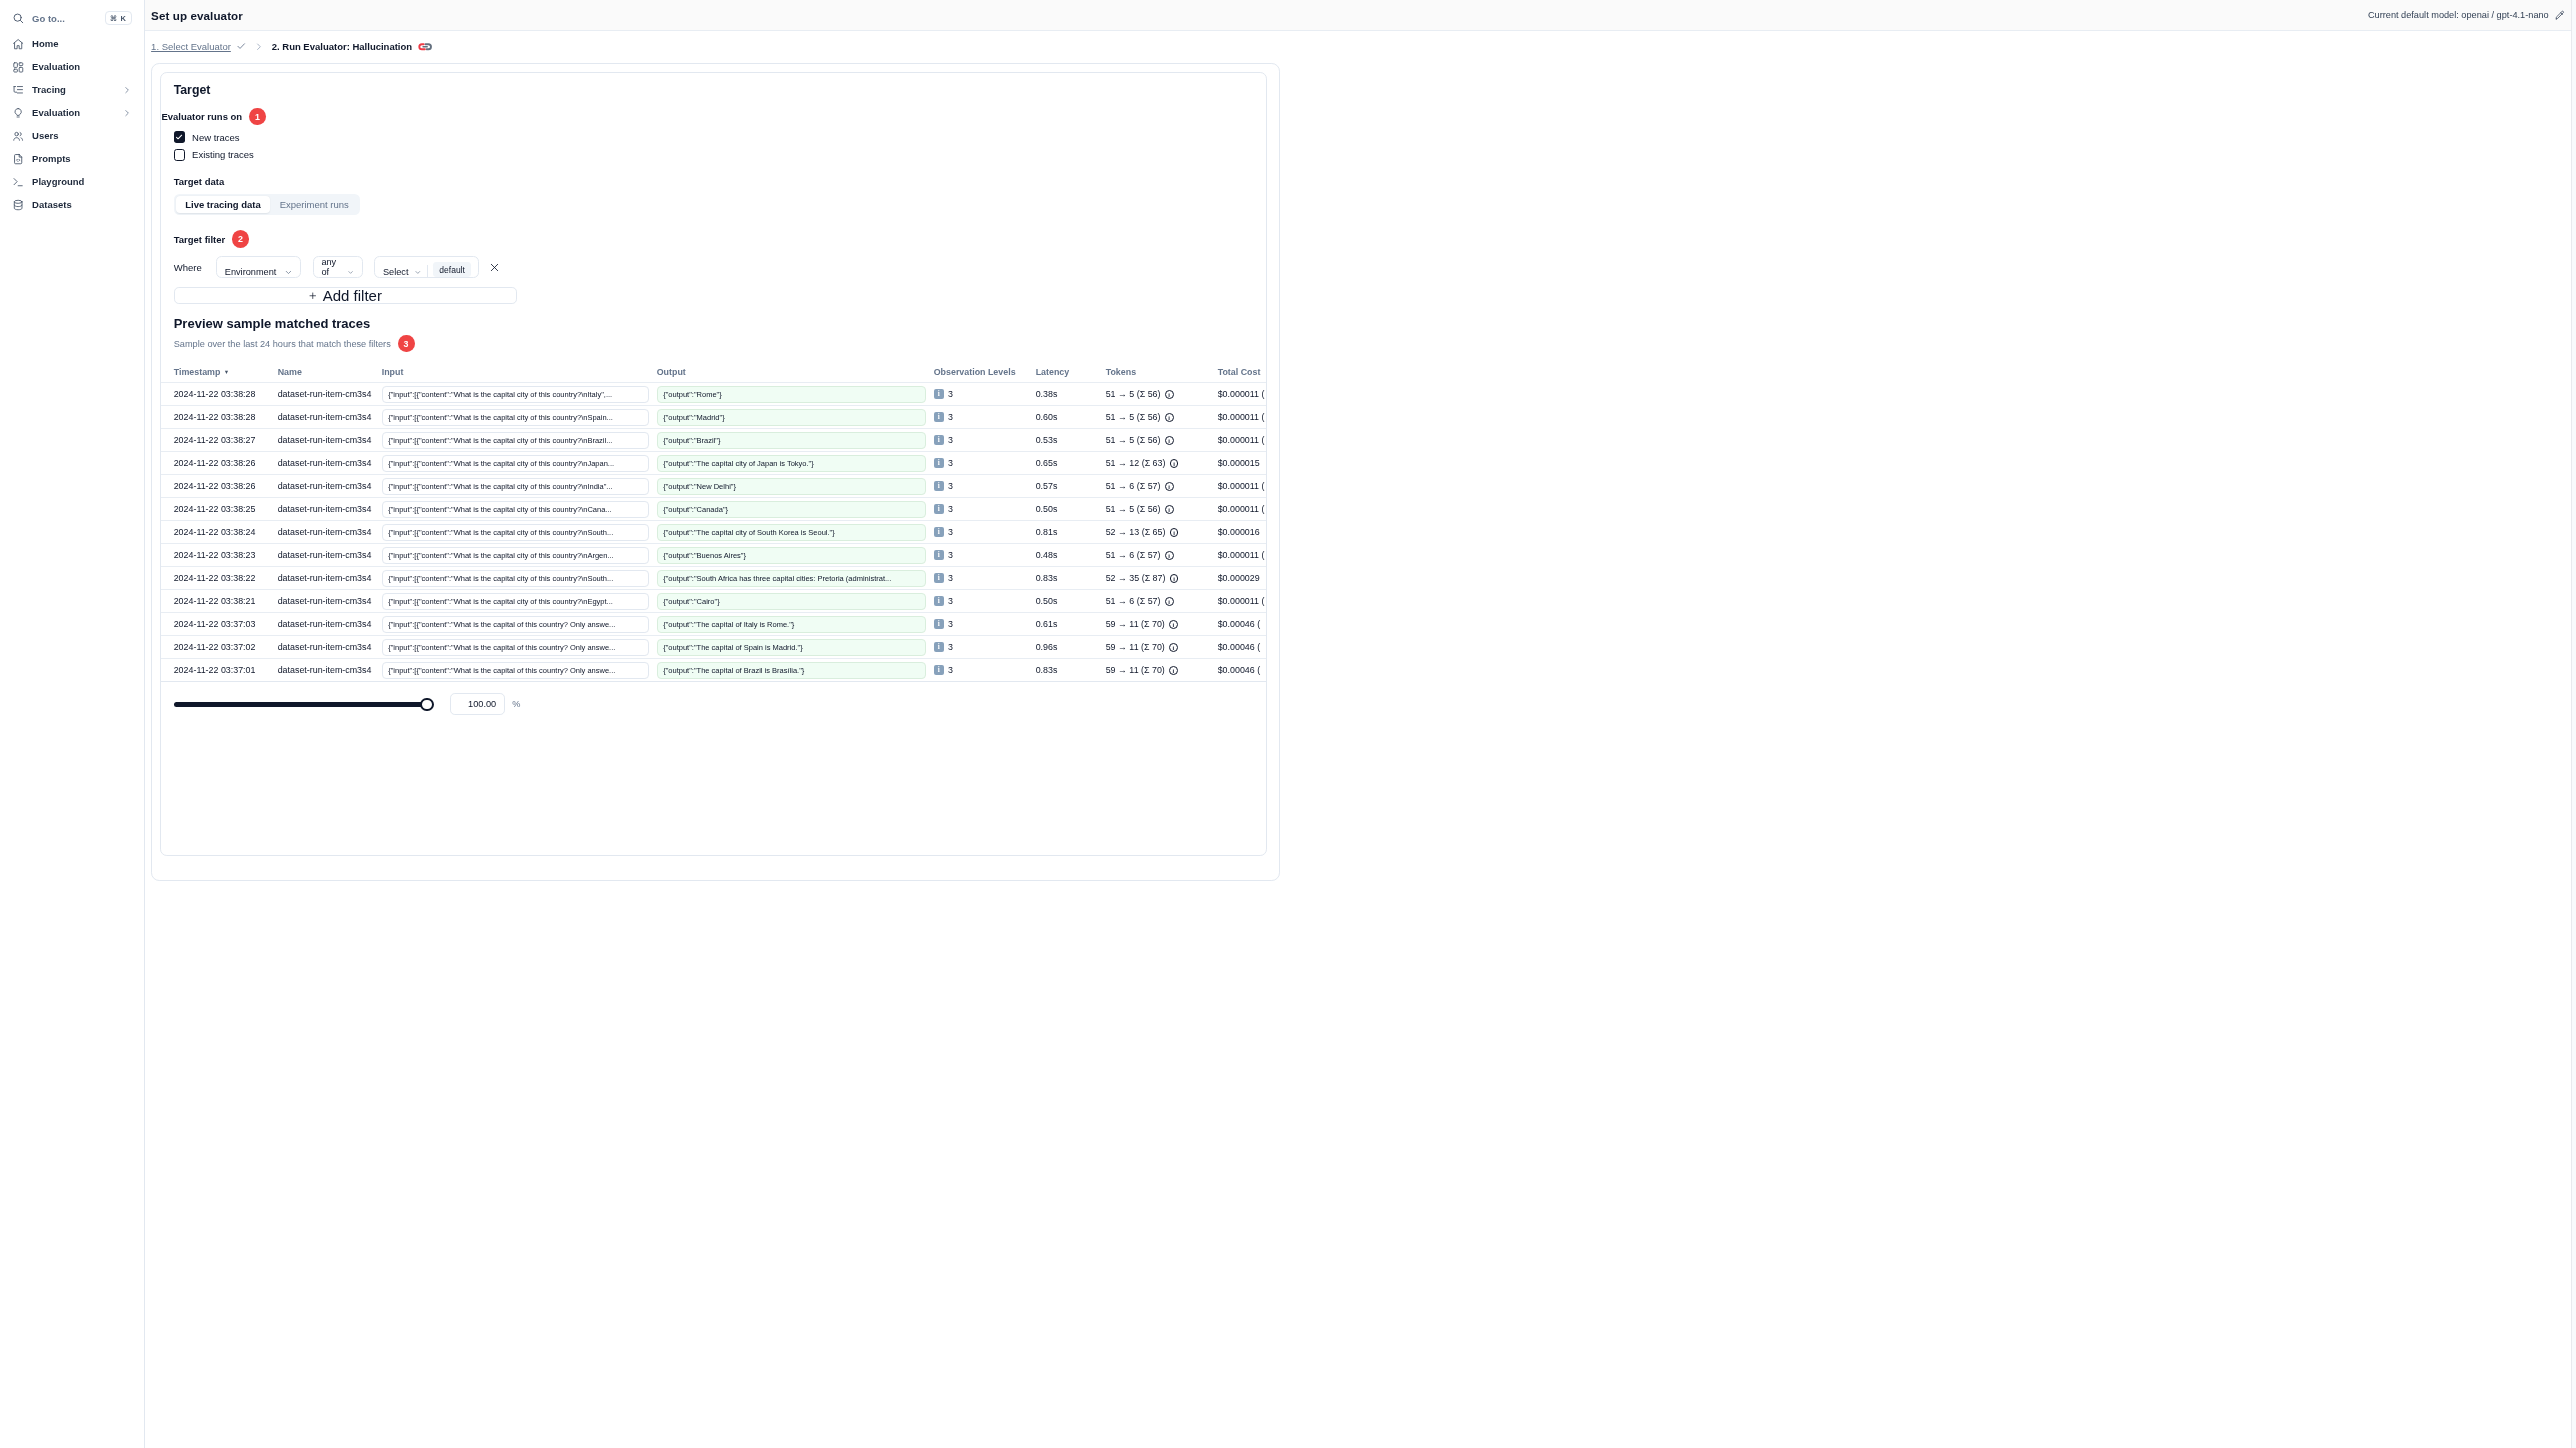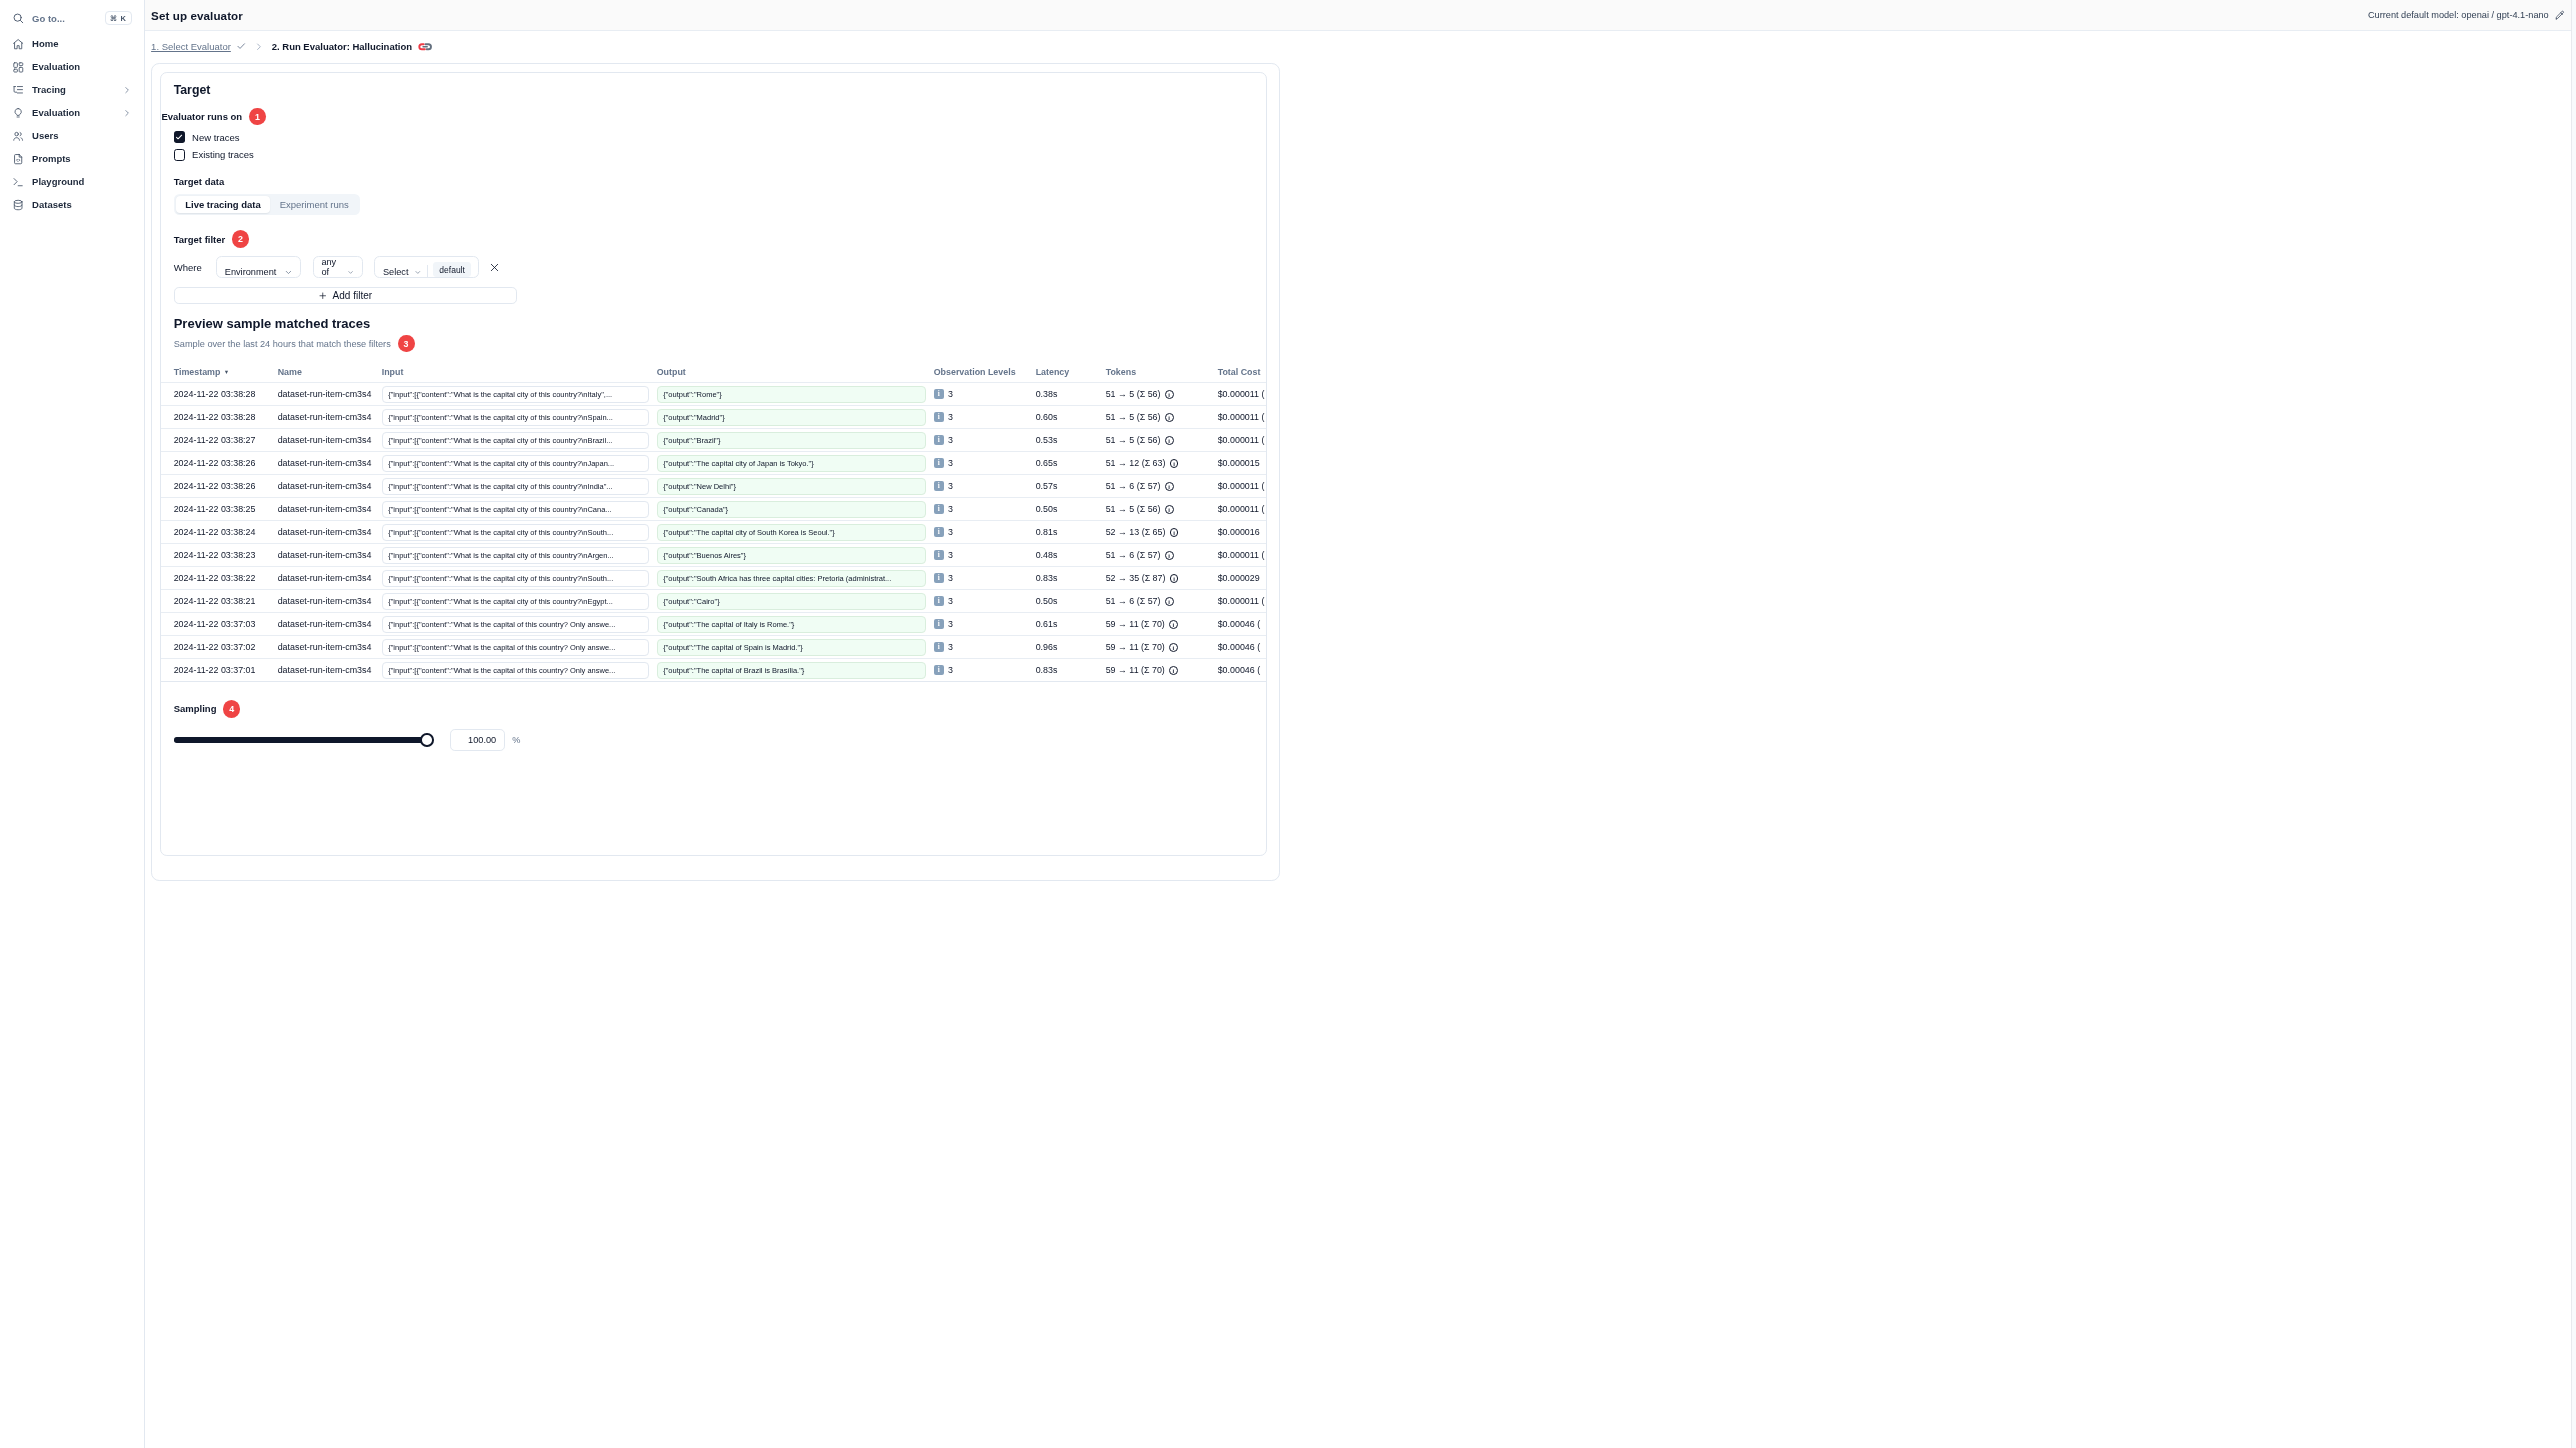--- a/index.html
+++ b/index.html
@@ -52,21 +52,21 @@
   .seg .tab{font-size:9.5px;padding:3.4px 9.5px;border-radius:4.1px;color:var(--muted);cursor:pointer;white-space:nowrap;}
   .seg .tab.on{background:#fff;color:var(--text);font-weight:600;box-shadow:0 0.7px 1.4px rgba(15,23,42,.08);}
 
   .filter-row{display:flex;align-items:center;margin:8.2px 0 0 12.3px;gap:11.6px;}
   .flabel{font-size:9.5px;color:var(--text);width:31px;}
   .sel{height:22px;border:0.7px solid var(--border);border-radius:5.5px;background:#fff;display:flex;align-items:flex-end;gap:5.5px;padding:0 7.5px;font-size:9.2px;cursor:pointer;}
   .sel .chip{background:var(--chip);border-radius:3.4px;padding:2.7px 6.1px;font-size:8.5px;}
   .sel .vdiv{width:0.7px;height:12.3px;background:var(--border);}
   .xbtn{margin-left:-2px;cursor:pointer;display:flex;align-items:center;}
 
-  .add-filter{margin:8.9px 0 0 12.3px;width:343px;height:17px;border:0.7px solid var(--border);border-radius:4.8px;display:flex;align-items:center;justify-content:center;gap:4.8px;font-size:10px;cursor:pointer;background:#fff;}
+  .add-filter{margin:8.9px 0 0 12.3px;width:343px;height:17px;border:0.7px solid var(--border);border-radius:4.8px;display:flex;align-items:center;justify-content:center;gap:4.8px;font-size:15px;cursor:pointer;background:#fff;}
 
   .prev-title{font-size:13px;font-weight:700;margin:12.3px 0 0 12.3px;}
   .prev-sub{font-size:9.2px;color:var(--muted);margin:3.4px 0 0 12.3px;display:flex;align-items:center;}
 
   
   .table-wrap{margin-top:9.5px;overflow:hidden;border-bottom:0.7px solid var(--border);}
   .tr{display:grid;grid-template-columns:104px 104px 275px 277px 102px 70px 112px 102px;align-items:center;padding-left:12.3px;width:1131px;}
   .thead{height:20.4px;color:var(--muted);font-size:8.9px;font-weight:700;}
   .thead .th{display:flex;align-items:center;gap:3.4px;}
   .sort{font-size:5.5px;color:#475569;}
@@ -602,24 +602,20 @@
      <div>0.83s</div>
      <div class="tok">
                 <span>59 → 11 (Σ 70)</span>
                 <span class="icircle">i</span>
               </div>
      <div class="cost">$0.00046 (</div>
             </div>
           </div>
       </div>
 
-      <div class="samp-label">
-        <span>Sampling</span>
-        <span class="badge">4</span>
-      </div>
       <div class="samp-row">
         <div class="slider">
           <div class="track"></div>
           <div class="handle"></div>
         </div>
         <input class="samp-input" value="100.00" style="">
         <span class="pct">%</span>
       </div>
 
     </div>

